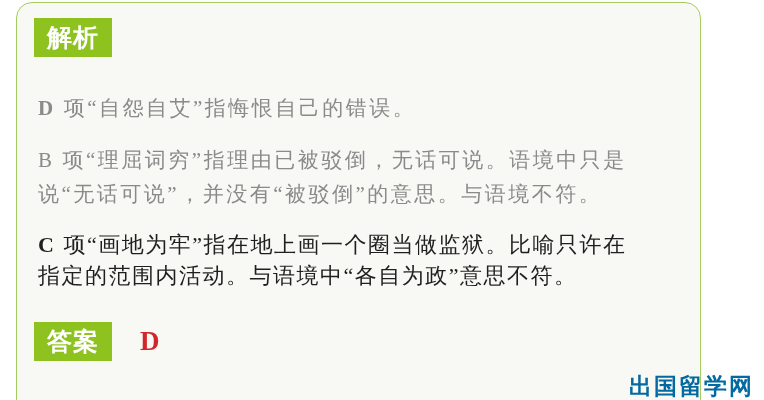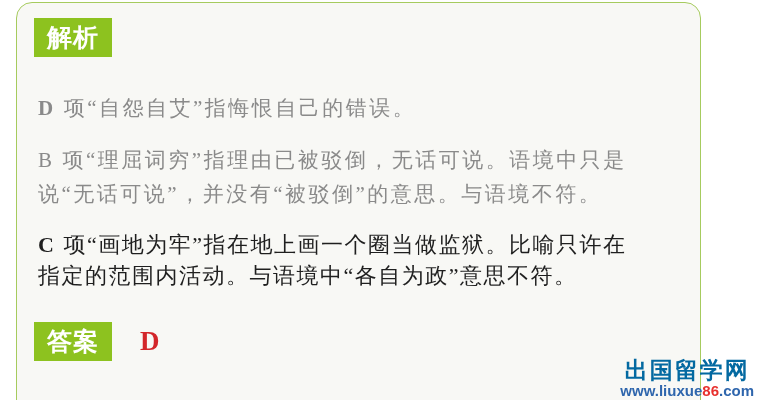--- a/index.html
+++ b/index.html
@@ -128,16 +128,15 @@
 
     <div class="answer-row">
       <div class="tag">答案</div>
       <span class="answer-letter">D</span>
     </div>
 
   </div>
 
   <div class="watermark">
     <div class="wm-name">出国留学网</div>
-    <div class="wm-url"><span>www.liuxue</span><span class="wm-red">86</span><span>.com</span></div>
   </div>
 
 </div>
 
 </body></html>

